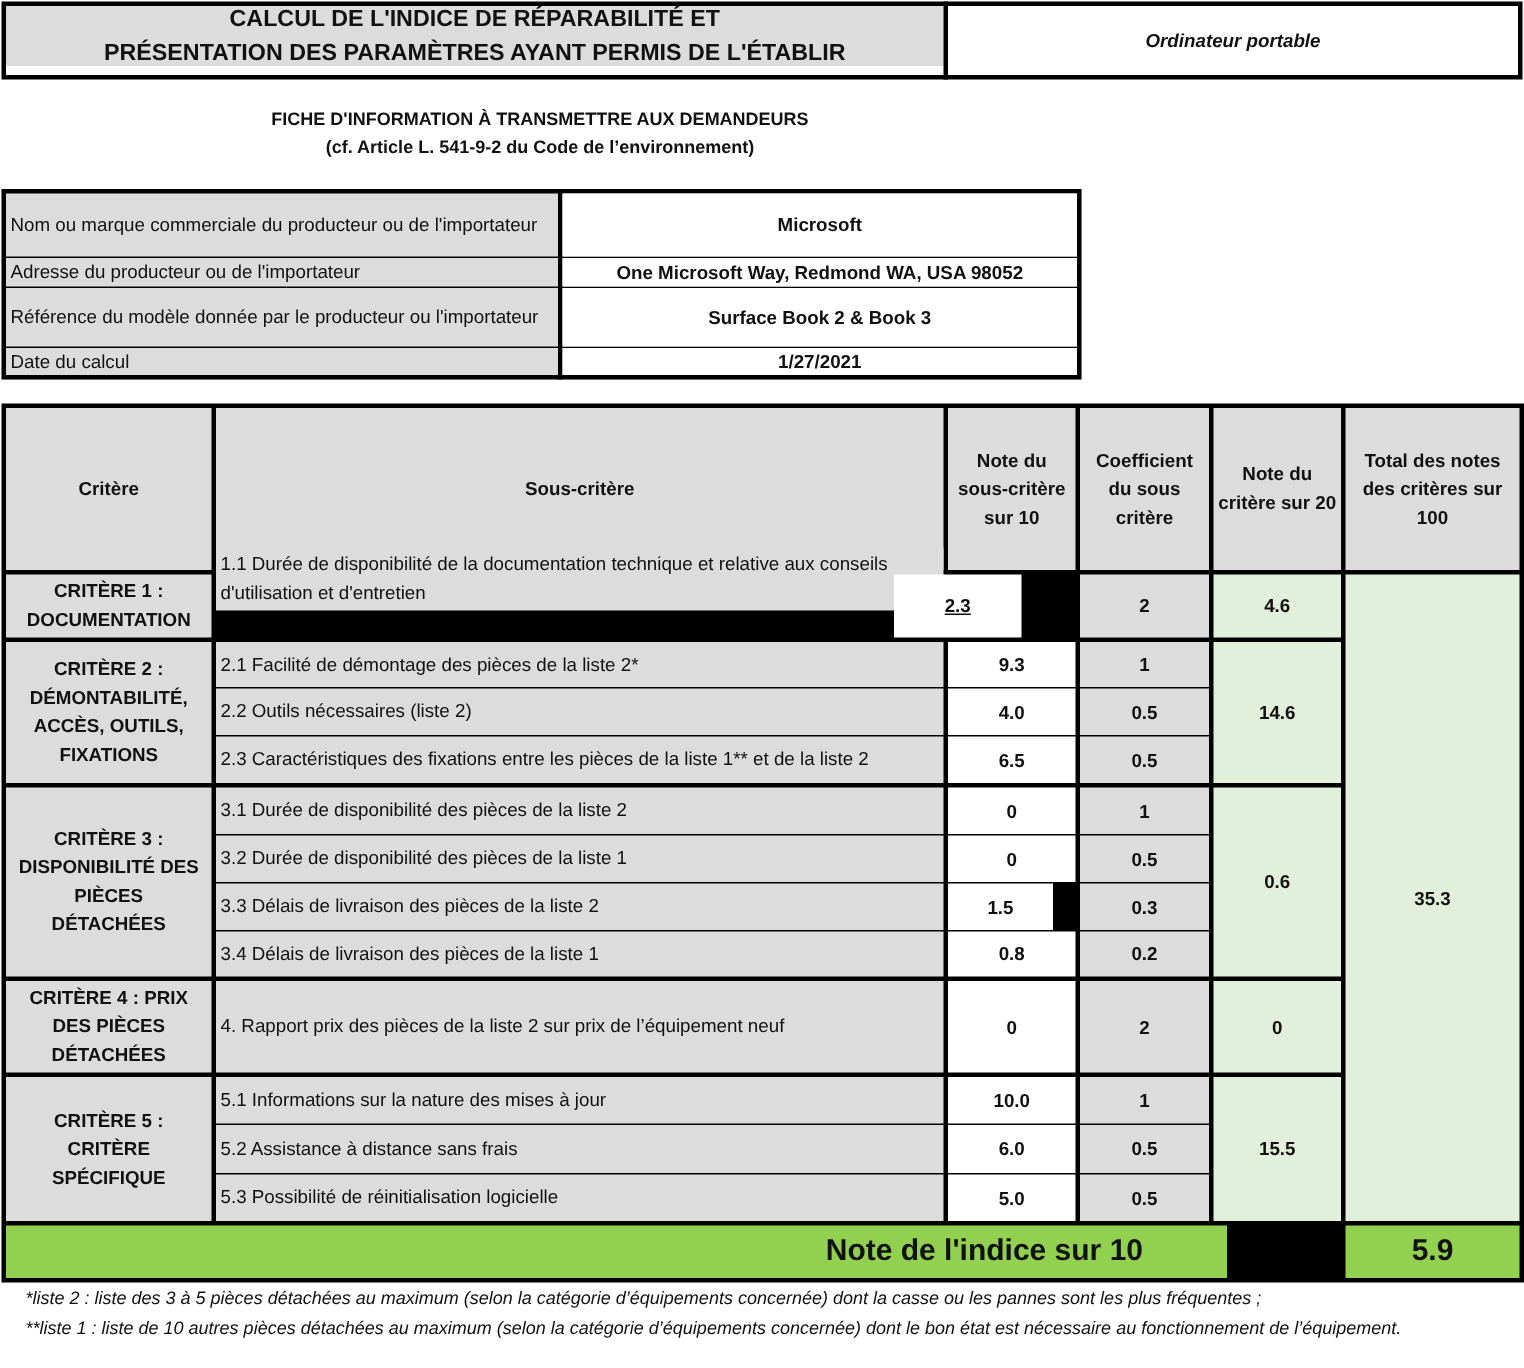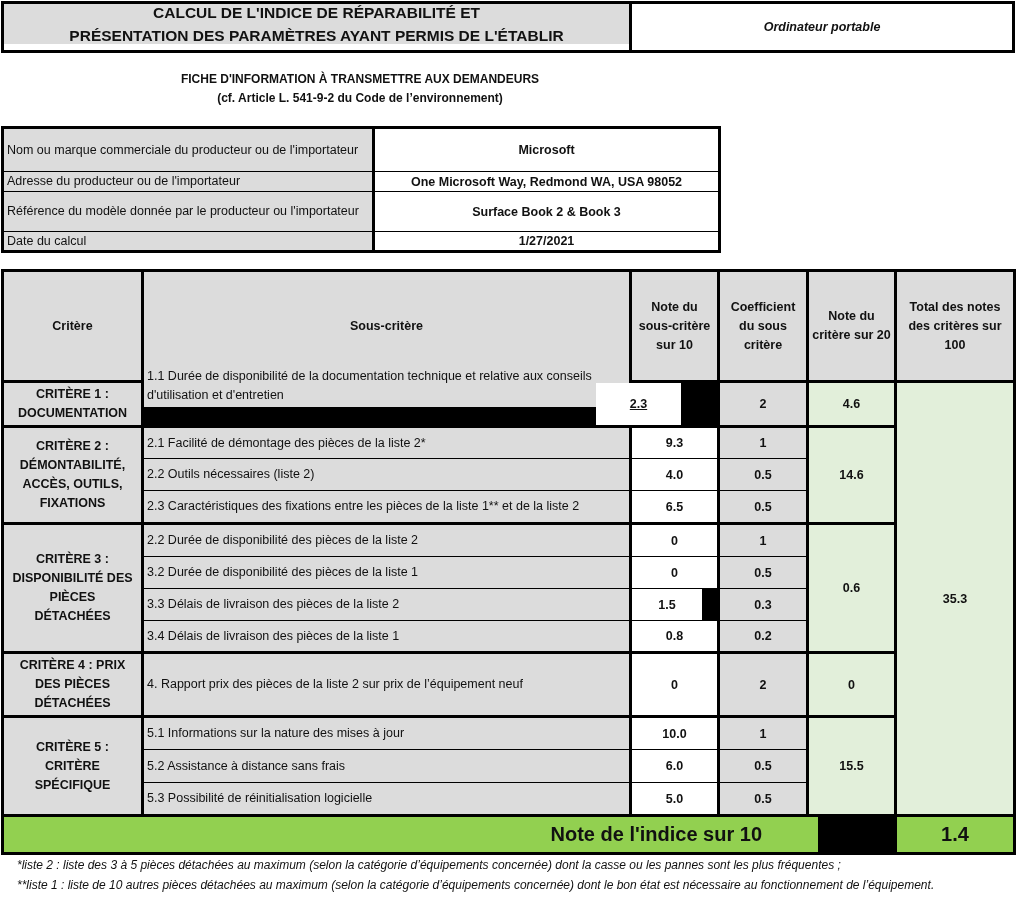--- a/index.html
+++ b/index.html
@@ -80,21 +80,21 @@
 <div class="cell gray left small" style="left:144px;top:491px;width:485px;height:31px;">2.3 Caractéristiques des fixations entre les pièces de la liste 1** et de la liste 2</div>
 <div class="cell white num" style="left:632px;top:428px;width:85px;height:30px;">9.3</div>
 <div class="cell white num" style="left:632px;top:459px;width:85px;height:31px;">4.0</div>
 <div class="cell white num" style="left:632px;top:491px;width:85px;height:31px;">6.5</div>
 <div class="cell gray num" style="left:720px;top:428px;width:86px;height:30px;">1</div>
 <div class="cell gray num" style="left:720px;top:459px;width:86px;height:31px;">0.5</div>
 <div class="cell gray num" style="left:720px;top:491px;width:86px;height:31px;">0.5</div>
 <div class="cell lgreen num" style="left:809px;top:428px;width:85px;height:94px;">14.6</div>
 
 <div class="cell gray b small" style="left:4px;top:525px;width:137px;height:126px;padding:0 8px;">CRITÈRE 3 : DISPONIBILITÉ DES PIÈCES DÉTACHÉES</div>
-<div class="cell gray left small" style="left:144px;top:525px;width:485px;height:31px;">2.2 Durée de disponibilité des pièces de la liste 2</div>
+<div class="cell gray left small" style="left:144px;top:525px;width:485px;height:31px;">3.1 Durée de disponibilité des pièces de la liste 2</div>
 <div class="cell gray left small" style="left:144px;top:557px;width:485px;height:31px;">3.2 Durée de disponibilité des pièces de la liste 1</div>
 <div class="cell gray left small" style="left:144px;top:589px;width:485px;height:31px;">3.3 Délais de livraison des pièces de la liste 2</div>
 <div class="cell gray left small" style="left:144px;top:621px;width:485px;height:30px;">3.4 Délais de livraison des pièces de la liste 1</div>
 <div class="cell white num" style="left:632px;top:525px;width:85px;height:31px;">0</div>
 <div class="cell white num" style="left:632px;top:557px;width:85px;height:31px;">0</div>
 <div class="cell white num" style="left:632px;top:589px;width:70px;height:31px;">1.5</div>
 <div class="cell white num" style="left:632px;top:621px;width:85px;height:30px;">0.8</div>
 <div class="cell gray num" style="left:720px;top:525px;width:86px;height:31px;">1</div>
 <div class="cell gray num" style="left:720px;top:557px;width:86px;height:31px;">0.5</div>
 <div class="cell gray num" style="left:720px;top:589px;width:86px;height:31px;">0.3</div>
@@ -116,19 +116,19 @@
 <div class="cell white num" style="left:632px;top:783px;width:85px;height:31px;">5.0</div>
 <div class="cell gray num" style="left:720px;top:718px;width:86px;height:31px;">1</div>
 <div class="cell gray num" style="left:720px;top:750px;width:86px;height:32px;">0.5</div>
 <div class="cell gray num" style="left:720px;top:783px;width:86px;height:31px;">0.5</div>
 <div class="cell lgreen num" style="left:809px;top:718px;width:85px;height:96px;">15.5</div>
 
 <div class="cell green" style="left:4px;top:817px;width:814px;height:35px;justify-content:flex-end;padding-right:56px;">
   <span class="b" style="font-size:20px;">Note de l'indice sur 10</span>
 </div>
 <div class="cell green" style="left:897px;top:817px;width:116px;height:35px;">
-  <span class="b" style="font-size:20px;">1.4</span>
+  <span class="b" style="font-size:20px;">5.9</span>
 </div>
 
 <div class="abs foot" style="left:4px;top:855px;width:1000px;">
   <div>*liste 2 : liste des 3 à 5 pièces détachées au maximum (selon la catégorie d’équipements concernée) dont la casse ou les pannes sont les plus fréquentes ;</div>
   <div>**liste 1 : liste de 10 autres pièces détachées au maximum (selon la catégorie d’équipements concernée) dont le bon état est nécessaire au fonctionnement de l’équipement.</div>
 </div>
 
 </body></html>

